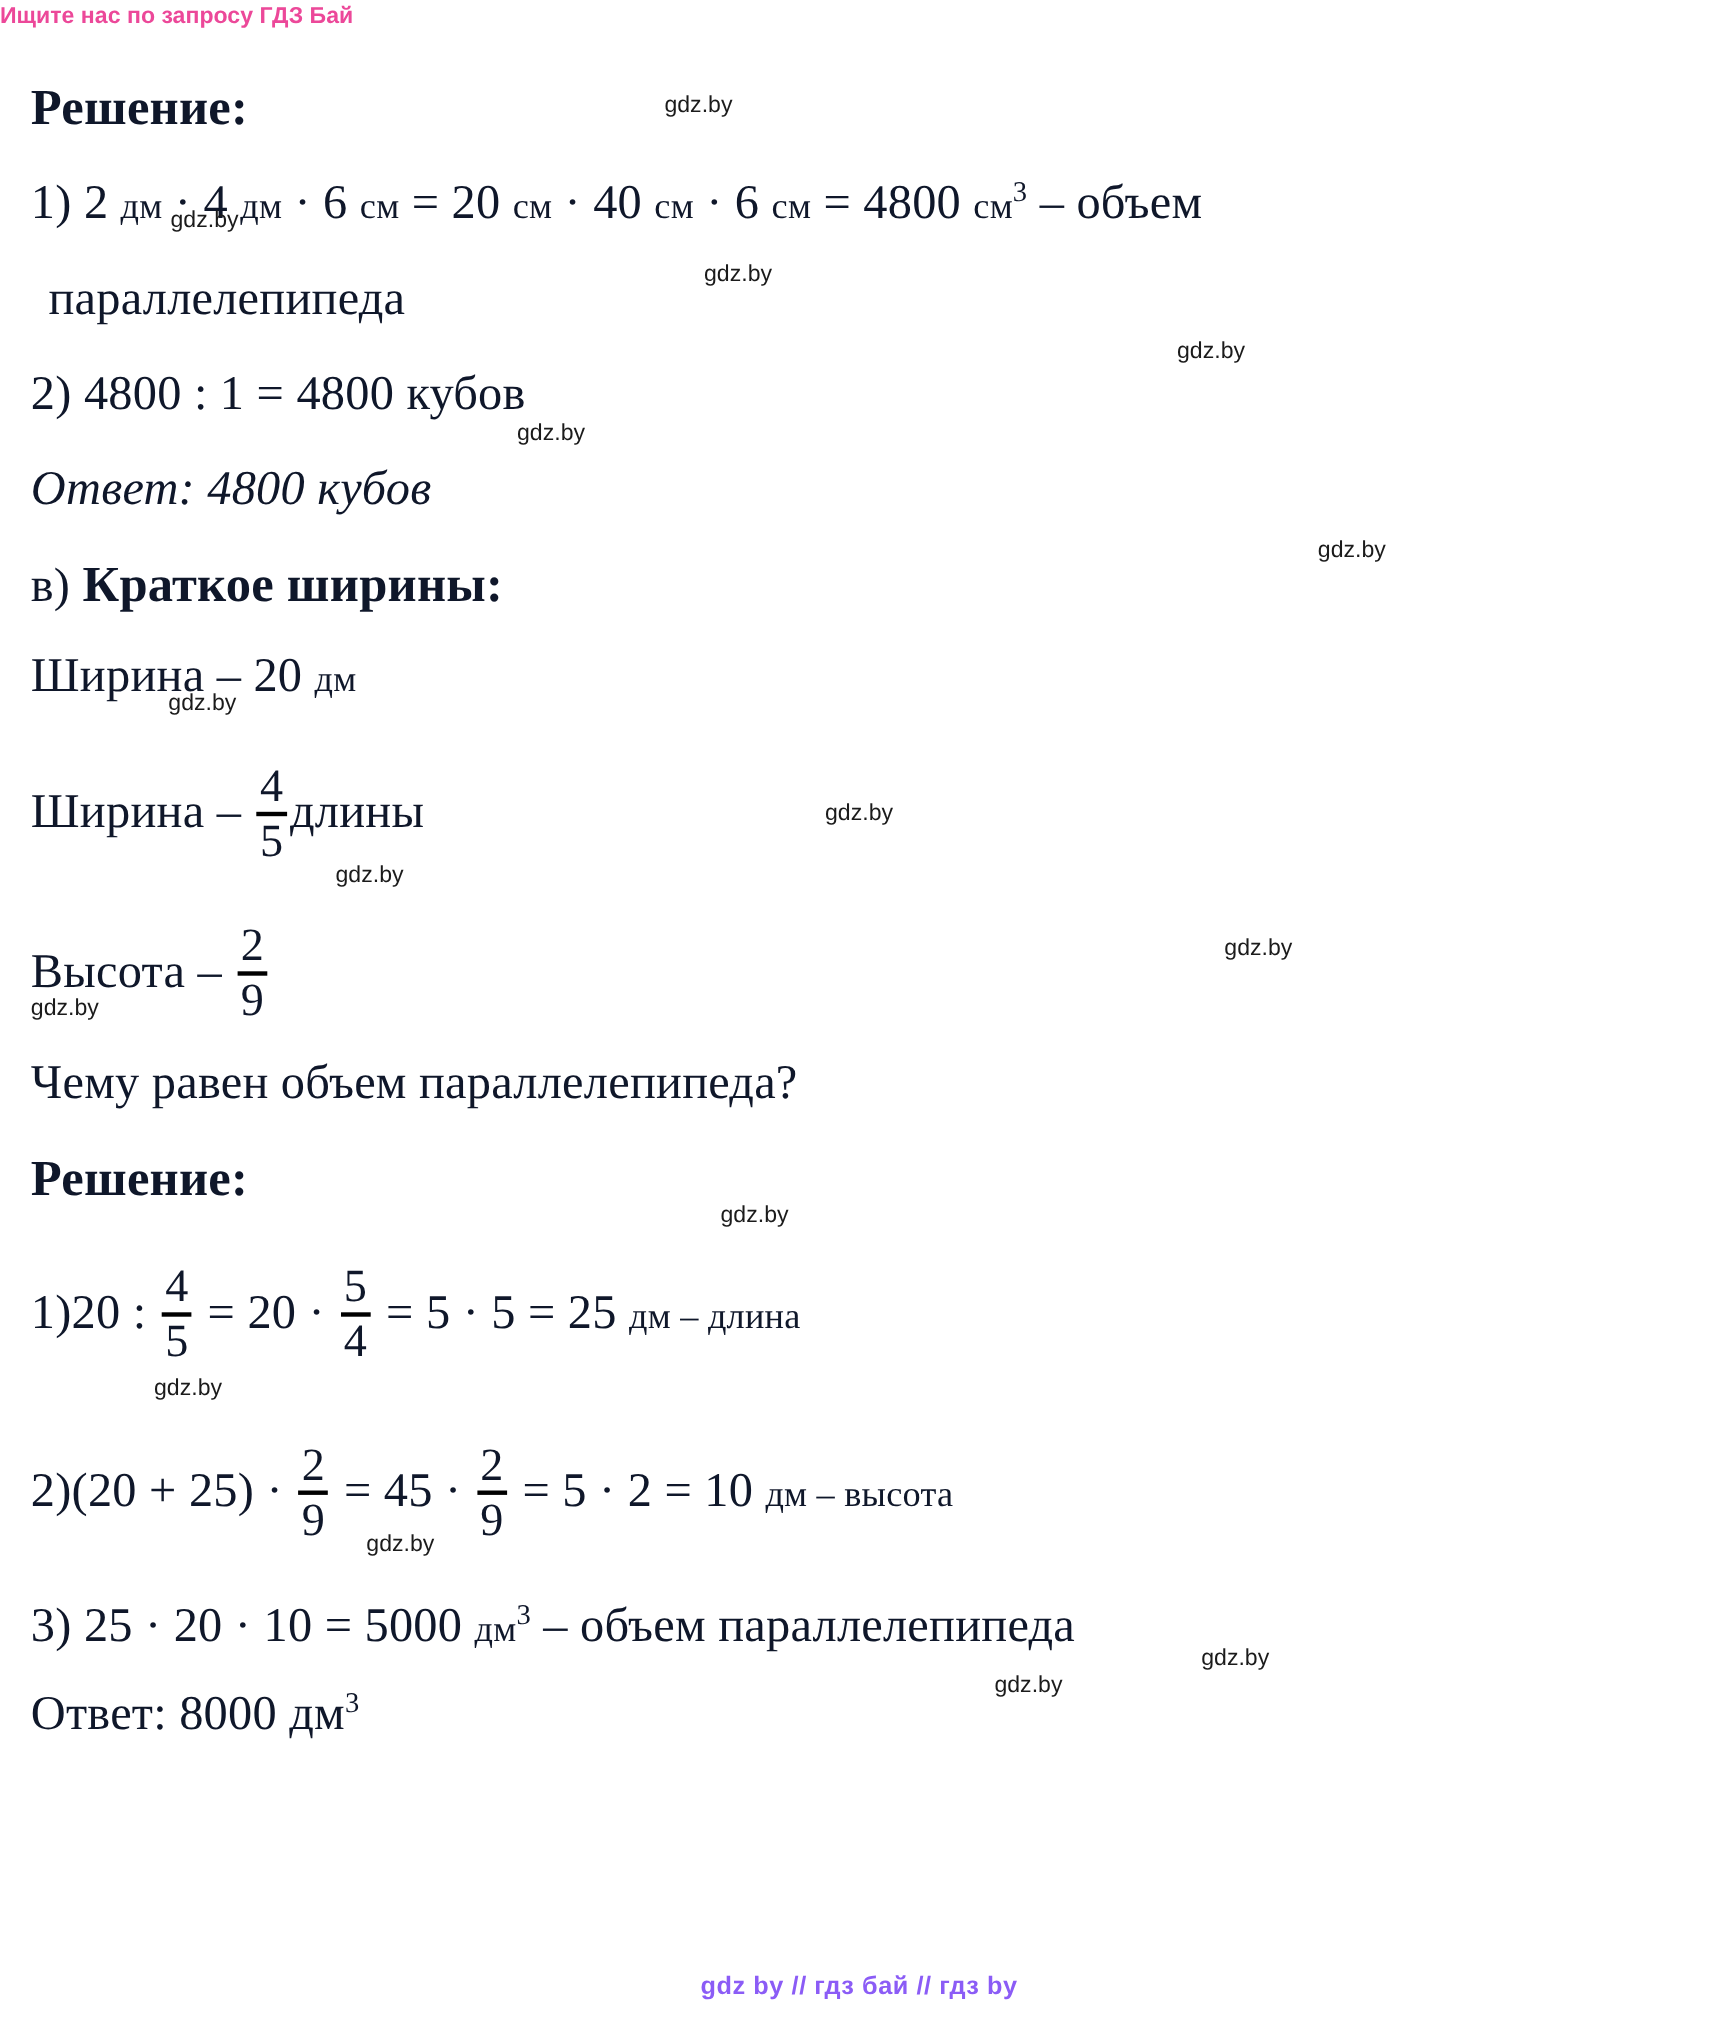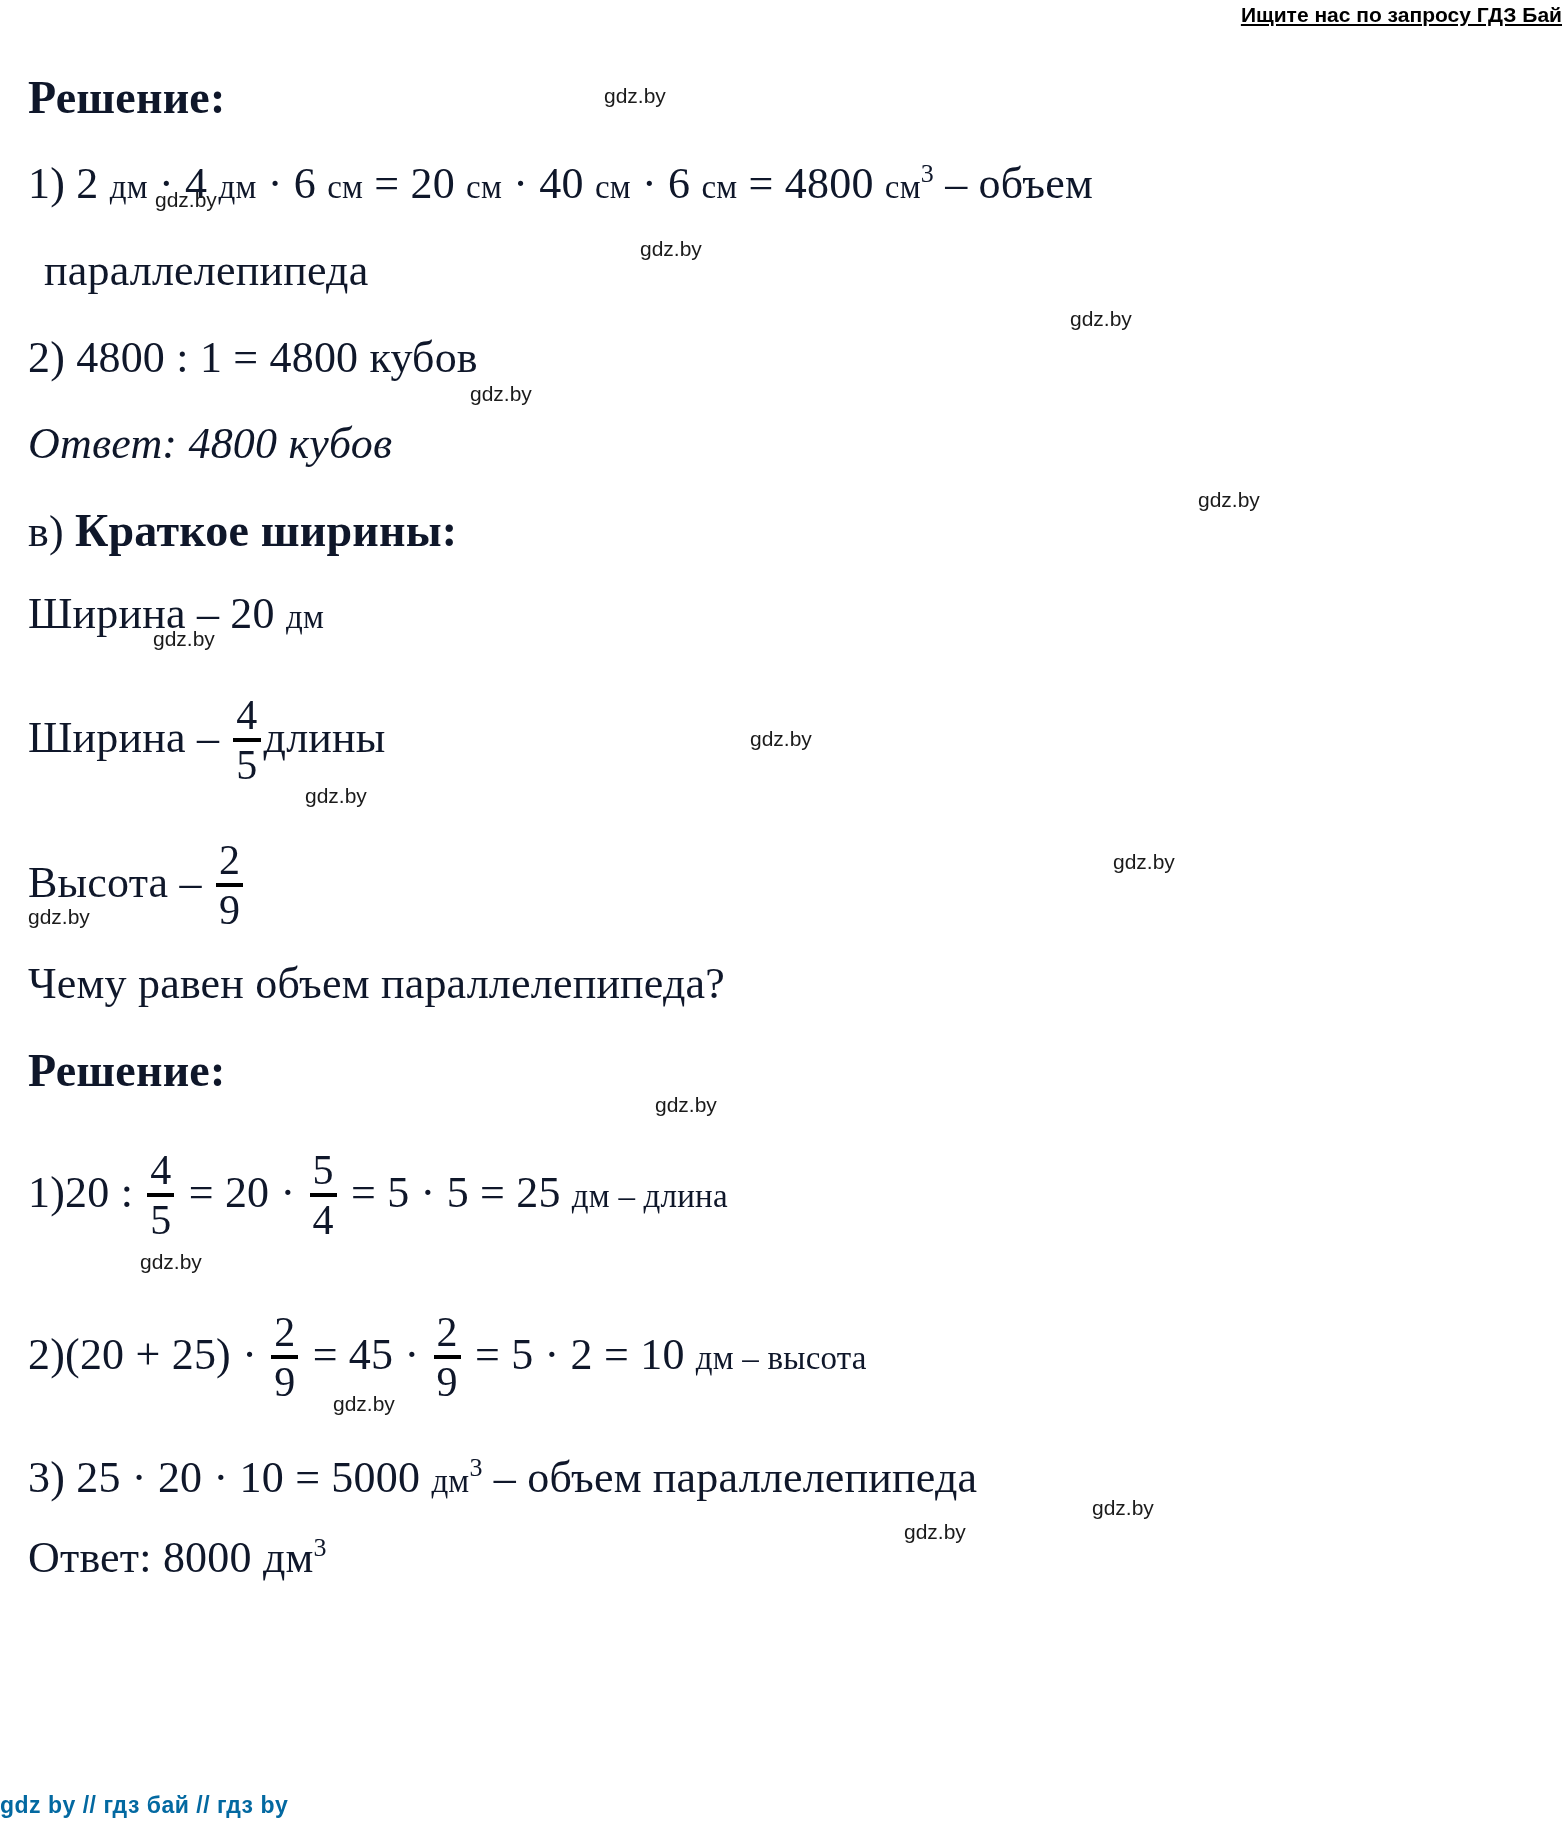--- a/index.html
+++ b/index.html
@@ -15,28 +15,27 @@
     color: #000000;
     overflow: hidden;
   }
 
   
   .promo-bar {
     position: absolute;
     top: 0;
     left: 0;
     width: 1562px;
-    text-align: right;
+    text-align: left;
     font-family: "Liberation Sans", sans-serif;
     font-size: 21px;
     font-weight: 700;
-    color: #000000;
+    color: #ec4899;
     line-height: 26px;
     padding-top: 2px;
-    text-decoration: underline;
   }
 
   
   .doc {
     position: absolute;
     top: 40px;
     left: 0;
     width: 1562px;
   }
 
@@ -94,24 +93,25 @@
     white-space: nowrap;
     pointer-events: none;
   }
 
   
   .footer {
     position: absolute;
     left: 0;
     top: 1792px;
     width: 1562px;
+    text-align: center;
     font-family: "Liberation Sans", sans-serif;
     font-size: 23px;
     font-weight: 700;
-    color: #0369a1;
+    color: #8b5cf6;
     letter-spacing: 0.5px;
   }
 </style>
 </head>
 <body>
 
 <div class="promo-bar">Ищите нас по запросу ГДЗ Бай</div>
 
 <div class="doc">
 

